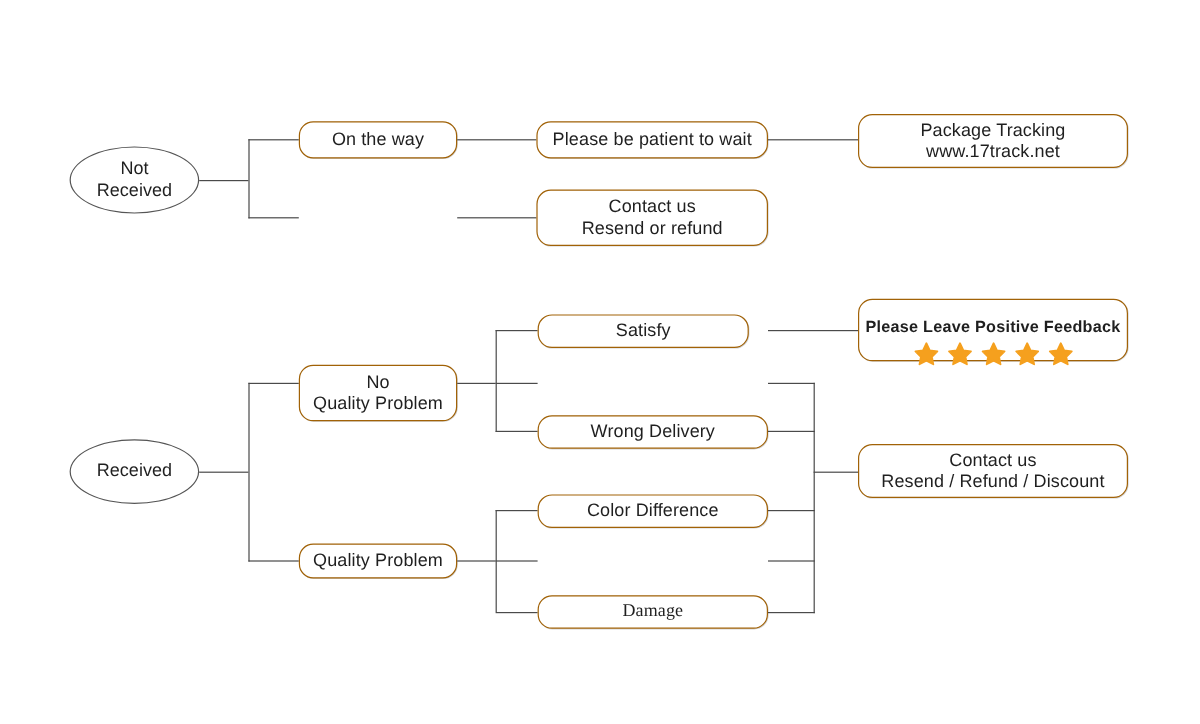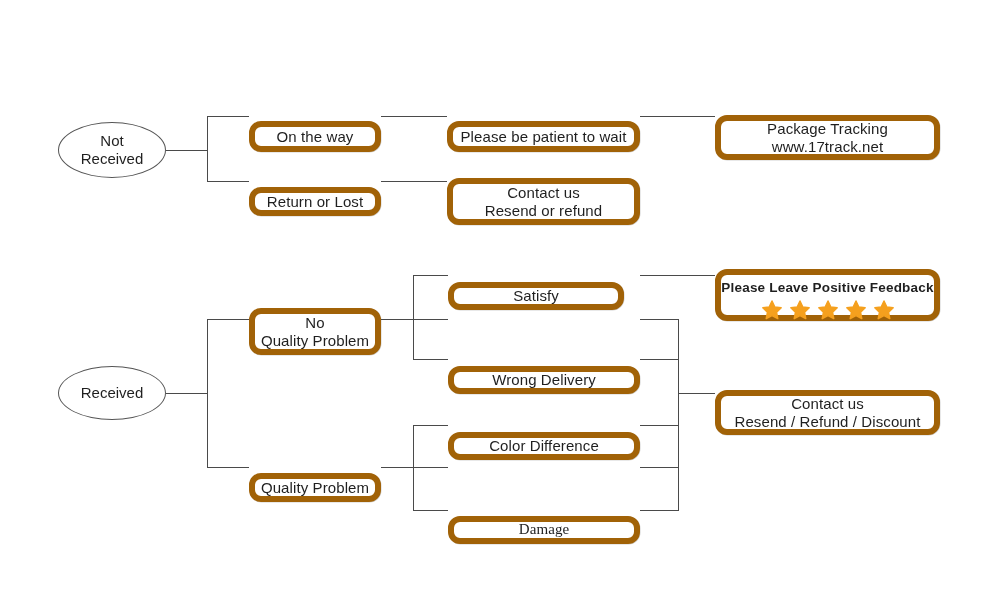--- a/index.html
+++ b/index.html
@@ -35,36 +35,35 @@
     flex-direction: column;
     align-items: center;
     justify-content: center;
     text-align: center;
     background: #ffffff;
     color: #1f1f1f;
     line-height: 1.18;
     white-space: pre-line;
   }
   .node.box {
-    border: 6px solid #a16207;
+    border: 1px solid #a16207;
     border-radius: 12px;
     font-size: 15px;
     letter-spacing: .1px;
     box-shadow: 0.5px 0.5px 0 rgba(120,120,120,0.35);
-    margin-top: 20px;
   }
   .node.ellipse {
     border: 1px solid #555555;
     border-radius: 50%;
     font-size: 15px;
   }
   .node.feedback {
     font-size: 14px;
     font-weight: bold;
-    padding-top: 0;
+    padding-top: 10px;
     justify-content: flex-start;
   }
   .fb-text {
     display: block;
     width: 100%;
     text-align: center;
     font-size: 13.5px;
     font-weight: bold;
     letter-spacing: .2px;
     margin-top: 5px;
@@ -100,23 +99,20 @@
   <div class="line h" style="left:207px; top:116px; width:42px;"></div>
 
   <div class="line h" style="left:207px; top:181px; width:42px;"></div>
 
   <div class="node box" style="left:249px; top:101px; width:132px; height:31px;">
     <span>On the way</span>
   </div>
 
   <div class="line h" style="left:381px; top:116px; width:66px;"></div>
 
-  <div class="node box" style="left:249px; top:167px; width:132px; height:29px;">
-    <span>Return or Lost</span>
-  </div>
 
   <div class="line h" style="left:381px; top:181px; width:66px;"></div>
 
   <div class="node box" style="left:447px; top:101px; width:193px; height:31px;">
     <span>Please be patient to wait</span>
   </div>
 
   <div class="line h" style="left:640px; top:116px; width:75px;"></div>
 
   <div class="node box" style="left:447px; top:158px; width:193px; height:47px;">
@@ -134,21 +130,21 @@
   </div>
 
   <div class="line h" style="left:166px; top:393px; width:41px;"></div>
 
   <div class="line v" style="left:207px; top:319px; height:149px;"></div>
 
   <div class="line h" style="left:207px; top:319px; width:42px;"></div>
 
   <div class="line h" style="left:207px; top:467px; width:42px;"></div>
 
-  <div class="node box" style="left:249px; top:288px; width:132px; height:47px;">
+  <div class="node box" style="left:249px; top:304px; width:132px; height:47px;">
     <span>No</span>
     <span class="l2">Quality Problem</span>
   </div>
 
   <div class="line h" style="left:381px; top:319px; width:32px;"></div>
   <div class="line v" style="left:413px; top:275px; height:85px;"></div>
   <div class="line h" style="left:413px; top:275px; width:35px;"></div>
   <div class="line h" style="left:413px; top:319px; width:35px;"></div>
   <div class="line h" style="left:413px; top:359px; width:35px;"></div>
 

